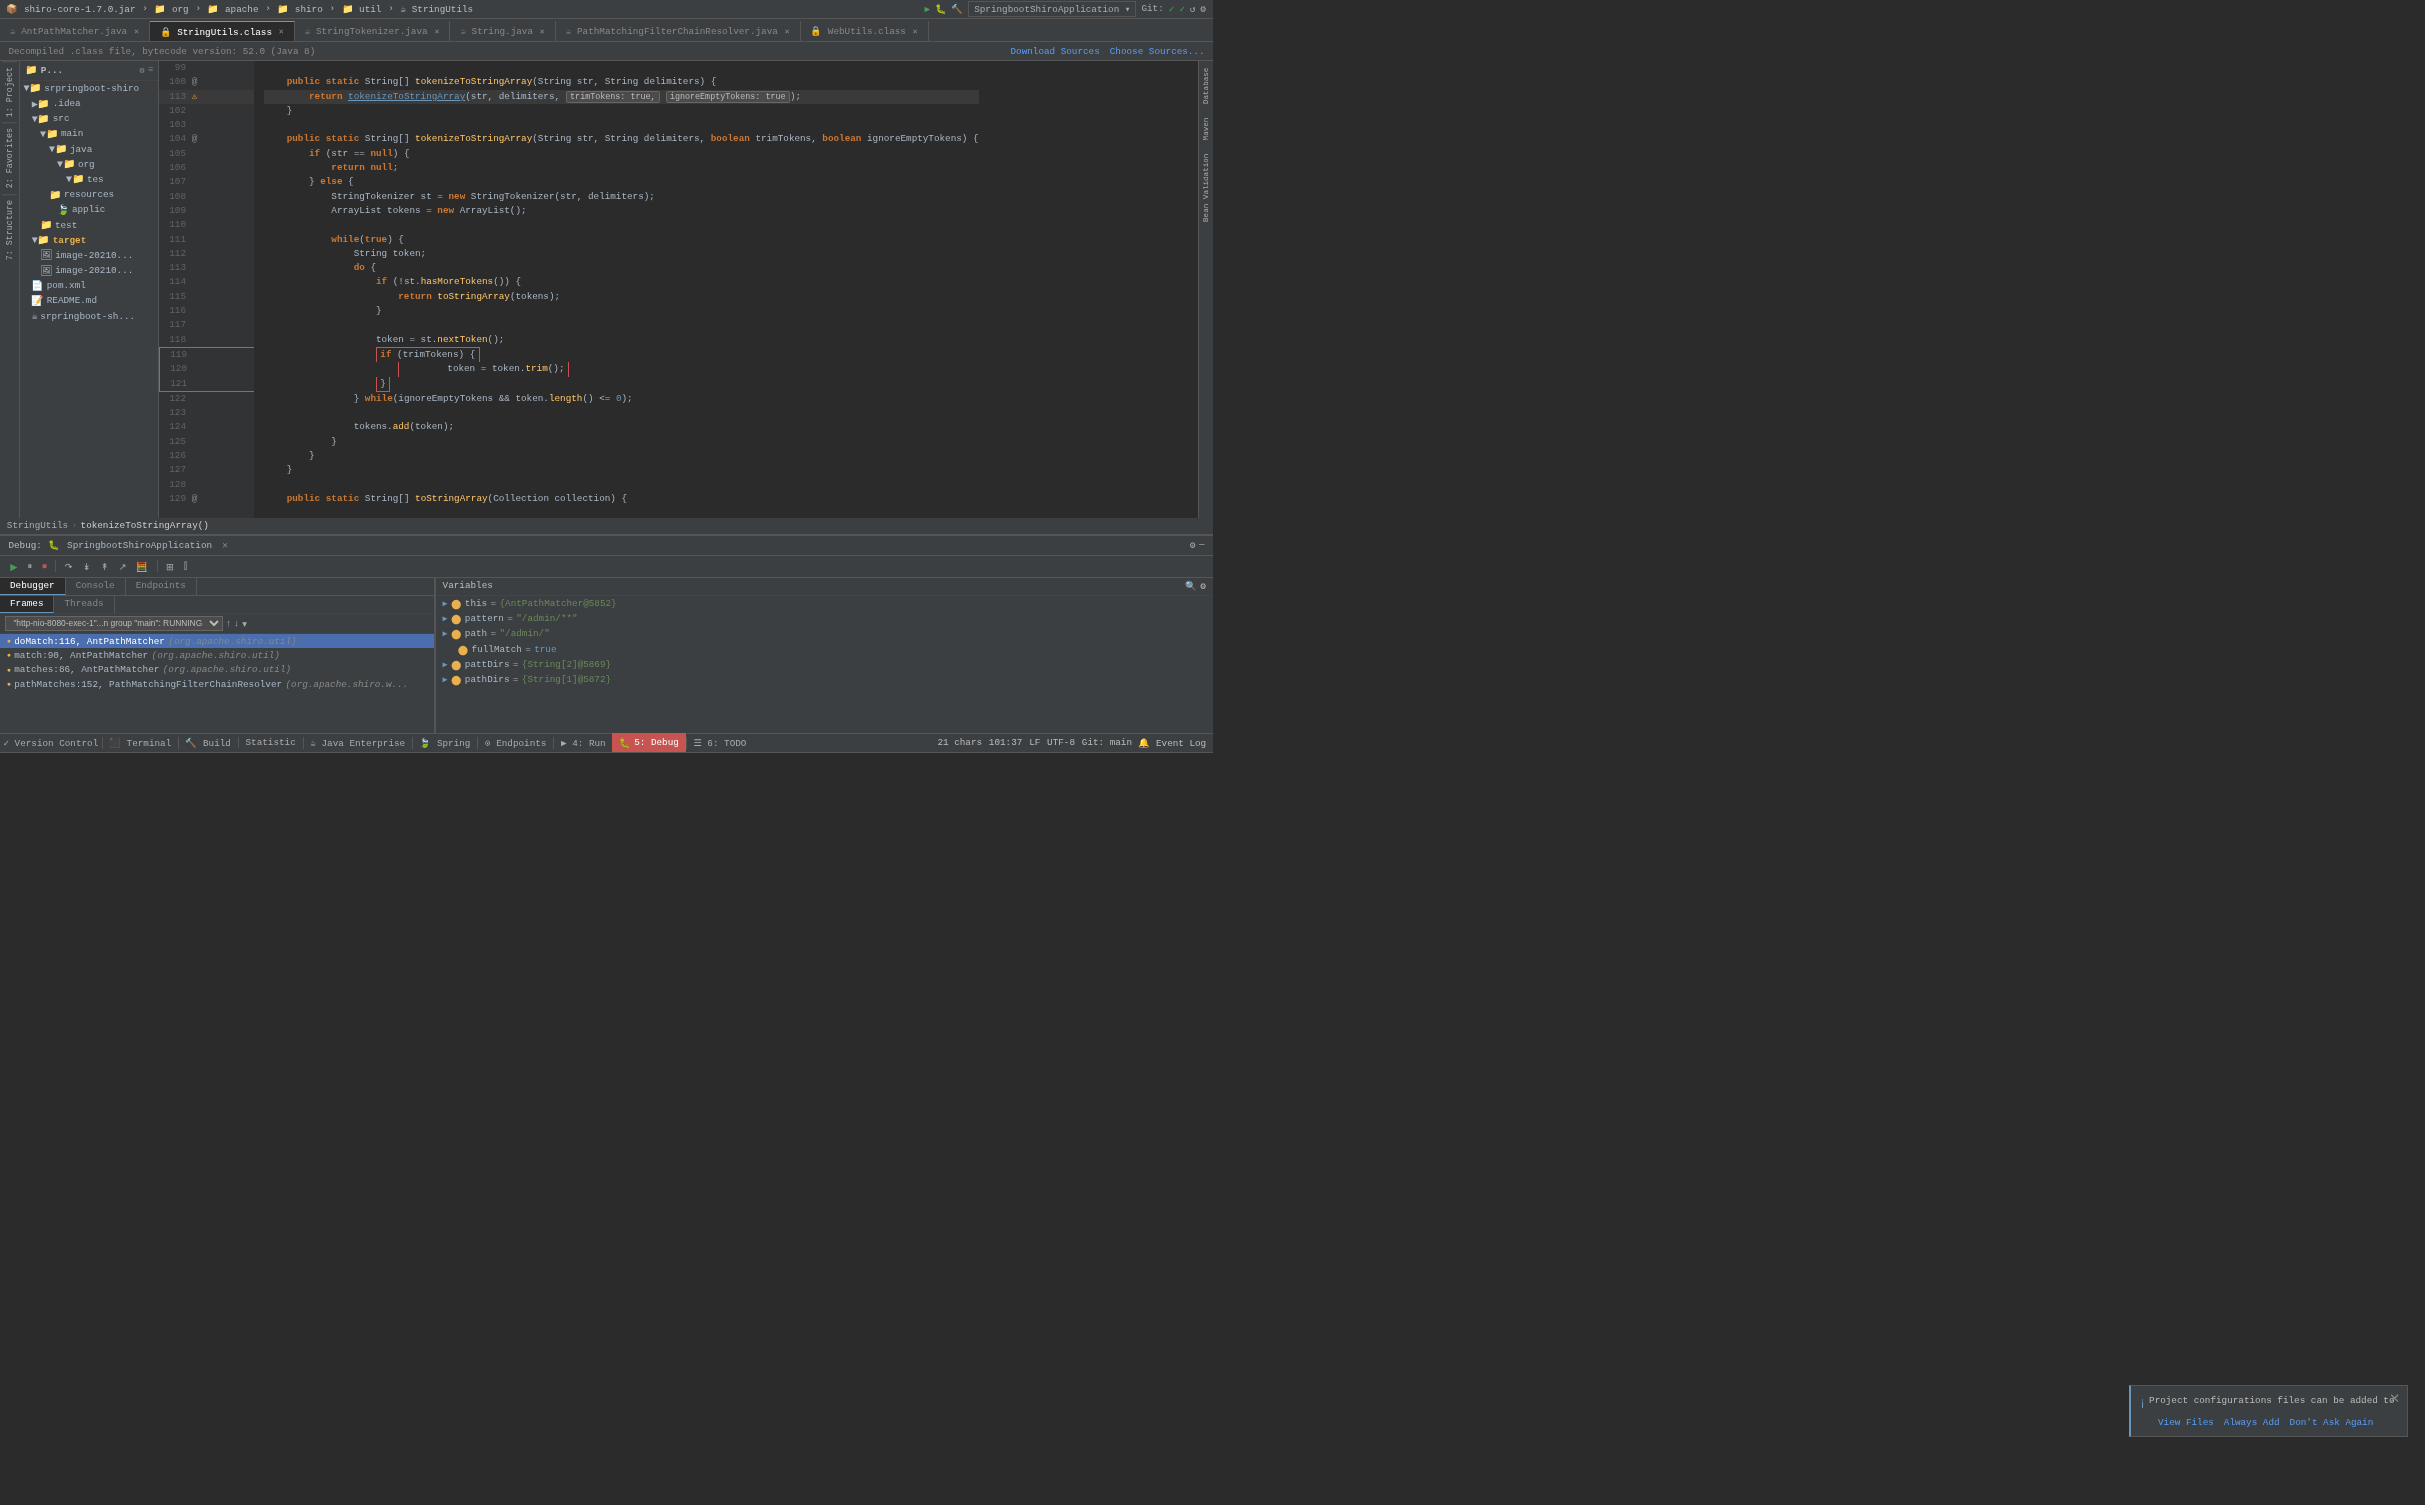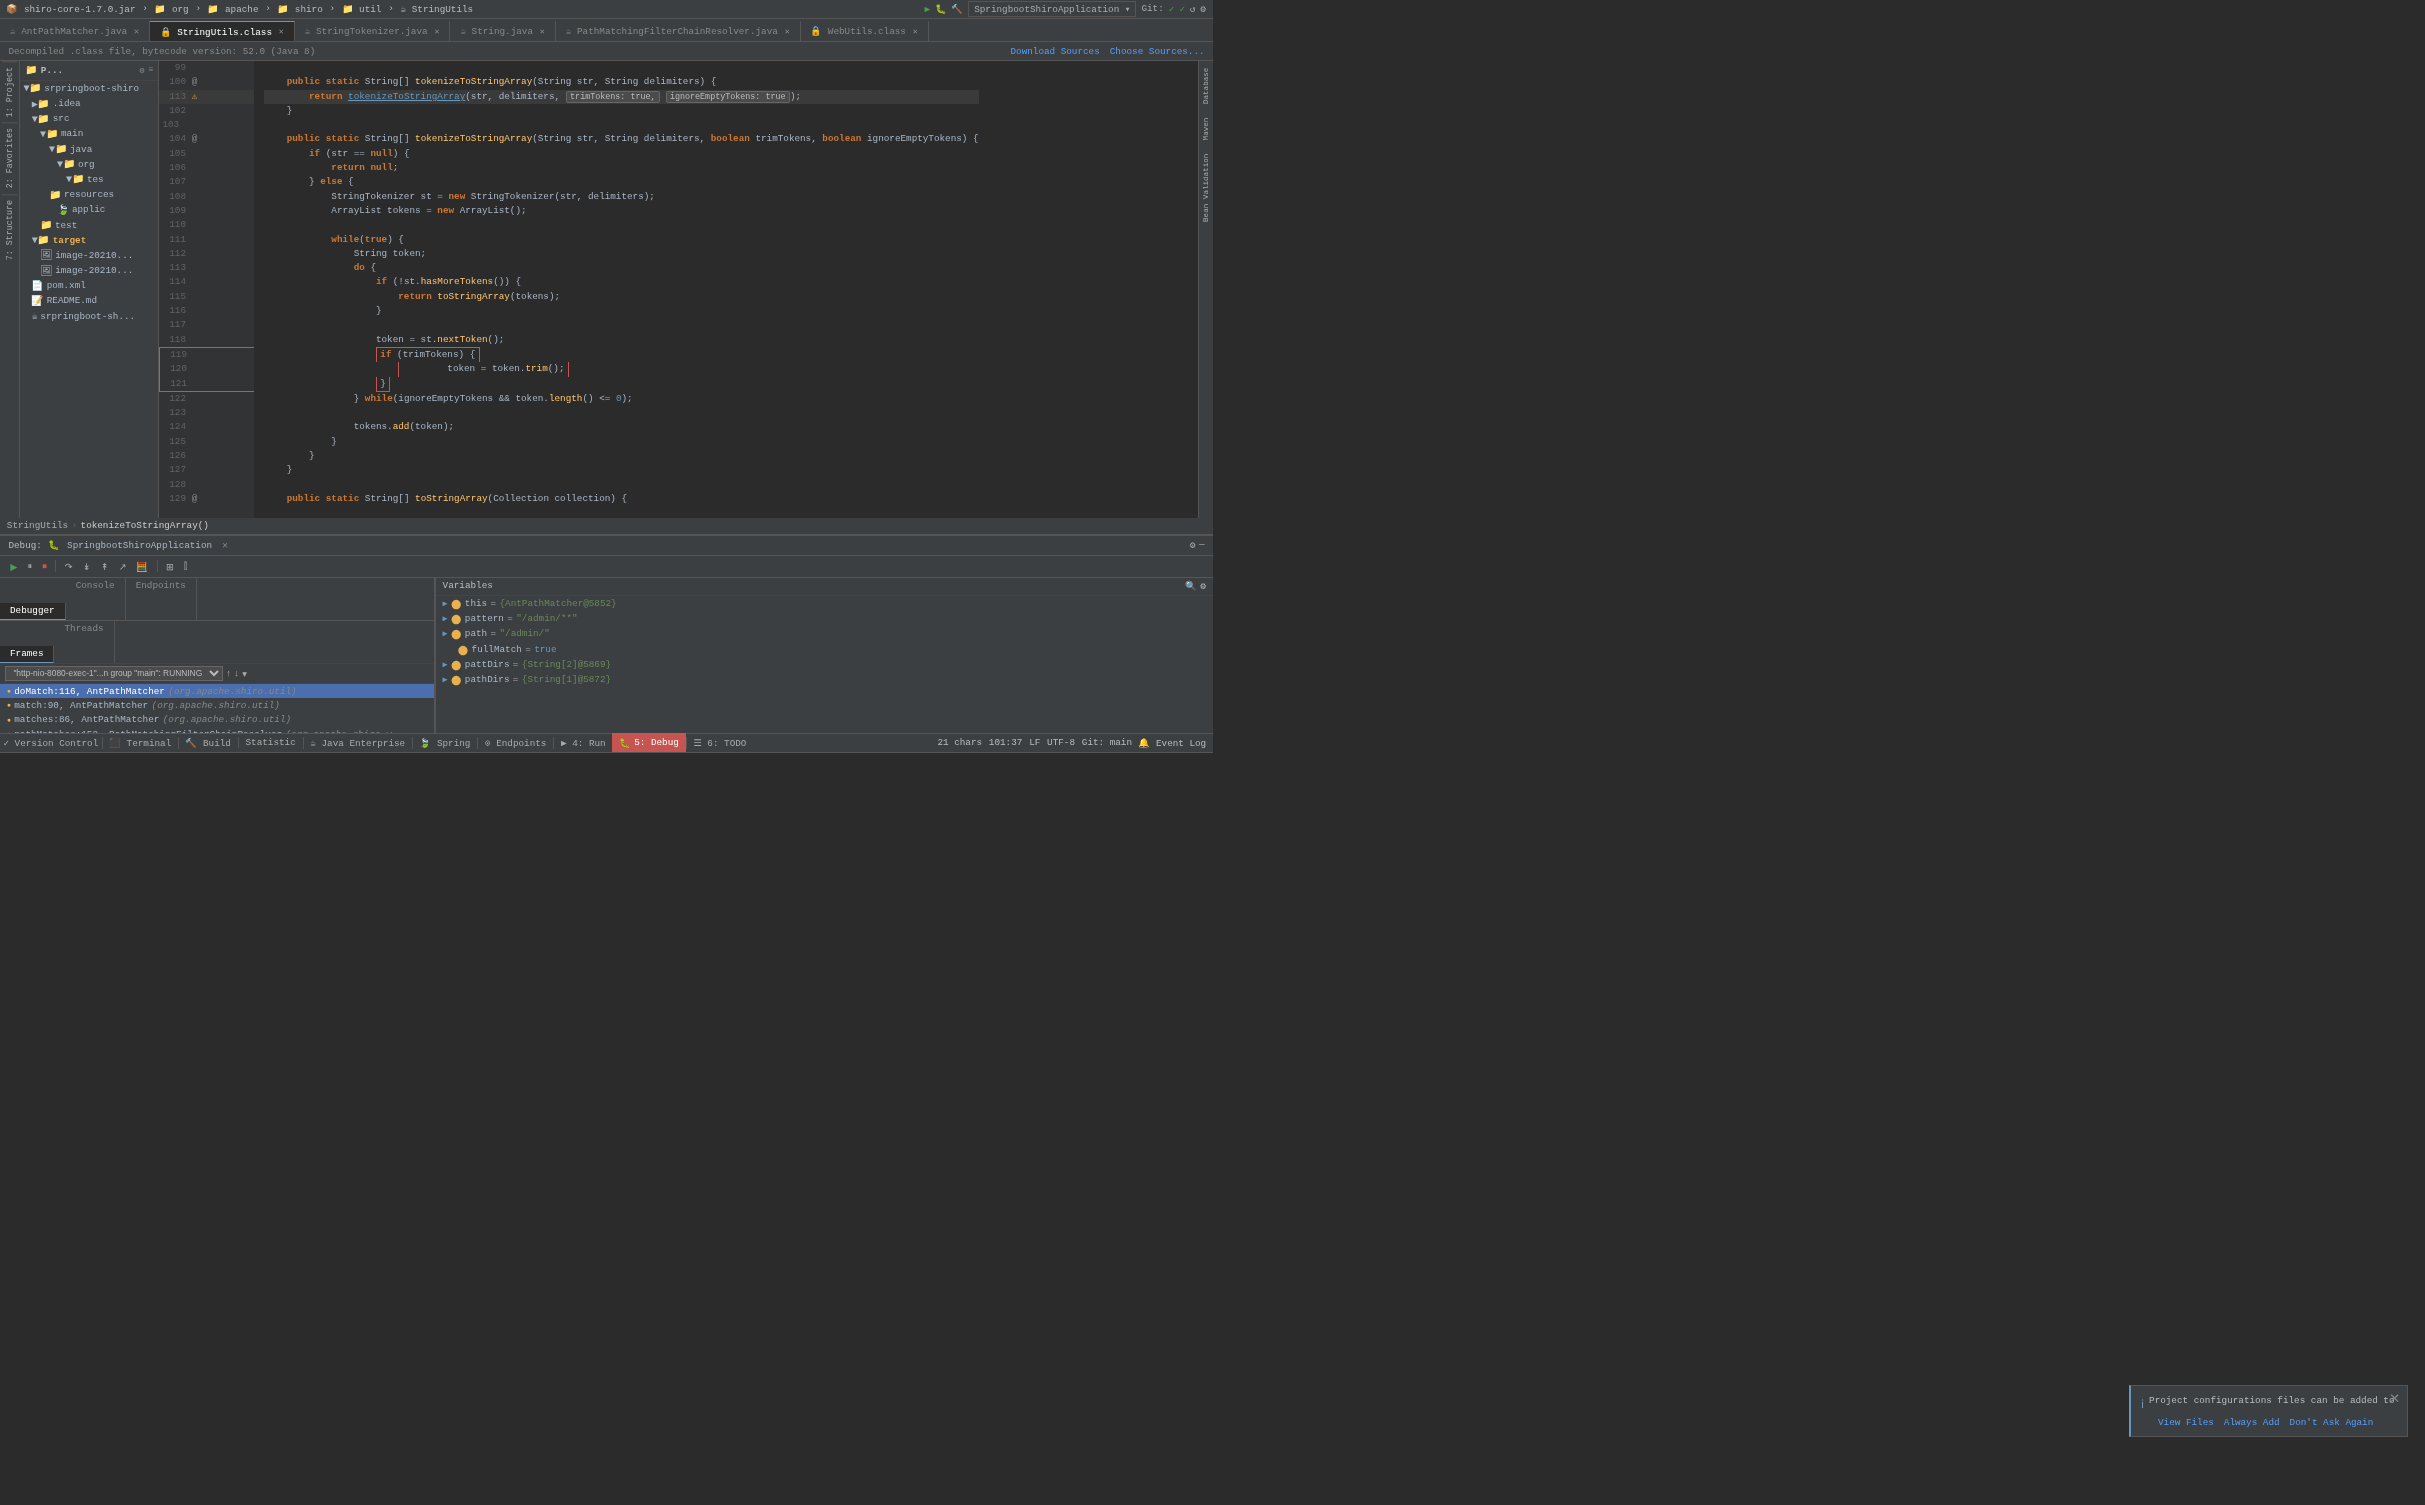--- a/index.html
+++ b/index.html
@@ -42,21 +42,21 @@
     .breadcrumb-bar .current { color: #ccc; }
 
     
     .debug-panel { height: 198px; background: #3c3f41; border-top: 0.8px solid #555; display: flex; flex-direction: column; }
     .debug-header { background: #3c3f41; padding: 3.4px 8.4px; font-size: 9.3px; color: #bbb; display: flex; align-items: center; gap: 6.8px; border-bottom: 0.8px solid #555; }
     .debug-header .app-name { color: #a9b7c6; }
     .debug-toolbar { display: flex; align-items: center; gap: 3.4px; padding: 3.4px 6.8px; border-bottom: 0.8px solid #555; }
     .debug-btn { background: none; border: none; color: #aaa; cursor: pointer; padding: 1.7px 3.4px; font-size: 9.3px; }
     .debug-tabs { display: flex; border-bottom: 0.8px solid #555; }
     .debug-tab { padding: 2.5px 10px; font-size: 9.3px; cursor: pointer; color: #888; border-right: 0.8px solid #555; }
-    .debug-tab.active { color: #fff; border-bottom: 1.7px solid #6897bb; background: #2b2b2b; margin-top: 25px; }
+    .debug-tab.active { color: #fff; border-bottom: 1.7px solid #6897bb; background: #2b2b2b; }
     .frames-panel { width: 435px; border-right: 0.8px solid #555; overflow: hidden; display: flex; flex-direction: column; }
     .frames-list { flex: 1; overflow: auto; }
     .frame-item { padding: 1.7px 6.8px; font-size: 9.3px; cursor: pointer; display: flex; align-items: center; gap: 3.4px; }
     .frame-item.active { background: #4b6eaf; color: #fff; }
     .frame-item .orange-dot { color: #e8b04e; font-size: 6.8px; }
     .frame-item .grey-text { color: #888; font-style: italic; }
 
     .variables-panel { flex: 1; overflow: auto; display: flex; flex-direction: column; }
     .variables-header { padding: 2.5px 6.8px; font-size: 9.3px; color: #bbb; border-bottom: 0.8px solid #444; display: flex; justify-content: space-between; }
     .var-item { padding: 1.7px 6.8px; font-size: 9.3px; display: flex; align-items: flex-start; gap: 3.4px; cursor: pointer; }
@@ -283,21 +283,21 @@
             </div>
           <div style="display:flex; padding:0 3.4px; min-height:14.3px; background:#3a3a3a;">
               <span style="min-width:23.6px;text-align:right;">113</span>
               <span style="width:17px;text-align:center;color:#e8b04e;">⚠</span>
             </div>
           <div style="display:flex; padding:0 3.4px; min-height:14.3px;">
               <span style="min-width:23.6px;text-align:right;">102</span>
               <span style="width:17px;text-align:center;"></span>
             </div>
           <div style="display:flex; padding:0 3.4px; min-height:14.3px;">
-              <span style="min-width:23.6px;text-align:left;">103</span>
+              <span style="min-width:23.6px;text-align:right;">103</span>
               <span style="width:17px;text-align:center;"></span>
             </div>
           <div style="display:flex; padding:0 3.4px; min-height:14.3px;">
               <span style="min-width:23.6px;text-align:right;">104</span>
               <span style="width:17px;text-align:center;color:#888;">@</span>
             </div>
           <div style="display:flex; padding:0 3.4px; min-height:14.3px;">
               <span style="min-width:23.6px;text-align:right;">105</span>
               <span style="width:17px;text-align:center;"></span>
             </div>

